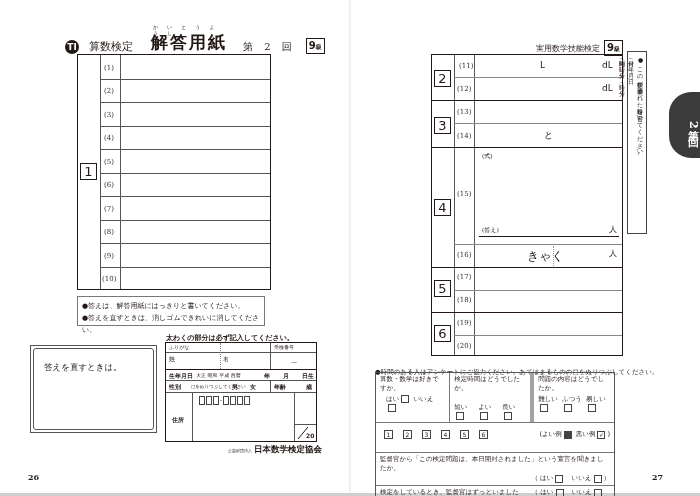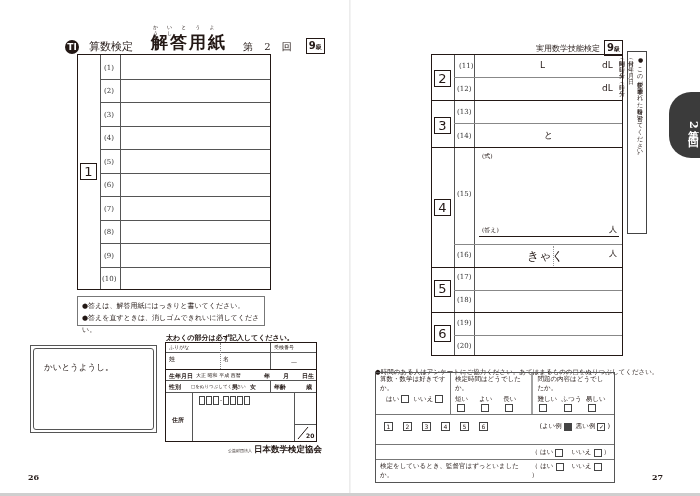--- a/index.html
+++ b/index.html
@@ -79,21 +79,21 @@
     <div class="qnum" style="left:24px;top:220px">(10)</div>
   </div>
 
   <div class="note-box" style="left:77px;top:296px;width:188px;height:30px;">
     <div>●答えは、解答用紙にはっきりと書いてください。</div>
     <div>●答えを直すときは、消しゴムできれいに消してください。</div>
   </div>
 
   <div class="abs" style="left:30px;top:345px;width:127px;height:88px;border:1.5px solid #555;padding:2px;">
     <div style="border:1px solid #555;border-radius:3px;width:100%;height:100%;padding:10px 10px;font-family:'DejaVu Sans',sans-serif;font-size:8.5px;line-height:17px;">
-      <div>かいとうようし。</div>
+      <div>答えを直すときは。</div>
     </div>
   </div>
 
   <div class="abs" style="left:166px;top:333px;font-size:7px;font-weight:bold">太わくの部分は必ず記入してください。</div>
   <div class="abs" style="left:165px;top:342px;width:152px;height:100px;border:1.5px solid #231815;font-size:6px;">
     <div class="abs" style="left:0;right:0;top:0;height:10px;border-bottom:1px solid #555">
       <span class="abs" style="left:3px;top:1px;font-size:5px">ふりがな</span>
       <span class="abs" style="left:108px;top:1px;font-size:5px">受検番号</span>
     </div>
     <div class="abs" style="left:104px;top:0;height:26px;border-left:1px solid #555"></div>
@@ -207,23 +207,23 @@
   </div>
   <div class="tab">第2回</div>
 
   <div class="abs" style="left:375px;top:368px;font-size:6.5px;white-space:nowrap">●時間のある人はアンケートにご協力ください。あてはまるものの□をぬりつぶしてください。</div>
   <div class="survey">
     <div class="srow" style="display:flex;padding:0">
       <div style="flex:1;padding:2px 4px;border-right:1px solid #777">
         <div>算数・数学は好きですか。</div>
         <div style="padding-left:6px;margin-top:2px"><span>はい</span><span class="chk"></span>&nbsp;<span>いいえ</span><span class="chk"></span></div>
       </div>
-      <div style="flex:1.1;padding:2px 4px;border-right:2px solid #a3a3a3">
+      <div style="flex:1.1;padding:2px 4px;border-right:4px solid #a3a3a3">
         <div>検定時間はどうでしたか。</div>
-        <div style="margin-top:2px;display:flex;justify-content:flex-start">
+        <div style="margin-top:10px;display:flex;justify-content:flex-start">
             <span><span>短い</span><span class="chk"></span></span>
             <span><span>よい</span><span class="chk"></span></span>
             <span><span>長い</span><span class="chk"></span></span>
           </div>
       </div>
       <div style="flex:1.1;padding:2px 4px">
         <div>問題の内容はどうでしたか。</div>
         <div style="margin-top:2px;display:flex;justify-content:space-between">
             <span><span>難しい</span><span class="chk"></span></span>
             <span><span>ふつう</span><span class="chk"></span></span>
@@ -236,20 +236,21 @@
         <span class="nb">1</span>
         <span class="nb">2</span>
         <span class="nb">3</span>
         <span class="nb">4</span>
         <span class="nb">5</span>
         <span class="nb">6</span>
         <span style="margin-left:auto"><span>(よい例</span><span class="chk fill"></span>&nbsp;<span>悪い例</span><span class="chk" style="font-size:6px;line-height:6px;text-align:center">✓</span><span>)</span></span>
       </div>
     </div>
     <div class="srow">
+      <div>監督官から「この検定問題は、本日開封されました」という宣言を聞きましたか。</div>
       <div style="text-align:right;margin-top:1px">（ <span>はい</span><span class="chk"></span>&nbsp;&nbsp;&nbsp;<span>いいえ</span><span class="chk"></span>）</div>
     </div>
     <div class="srow" style="display:flex;justify-content:center">
       <span>検定をしているとき、監督官はずっといましたか。</span>
       <span>（ <span>はい</span><span class="chk"></span>&nbsp;&nbsp;&nbsp;<span>いいえ</span><span class="chk"></span>）</span>
     </div>
   </div>
   <div class="page-num" style="left:652px;top:472px">27</div>
 </div>
 

